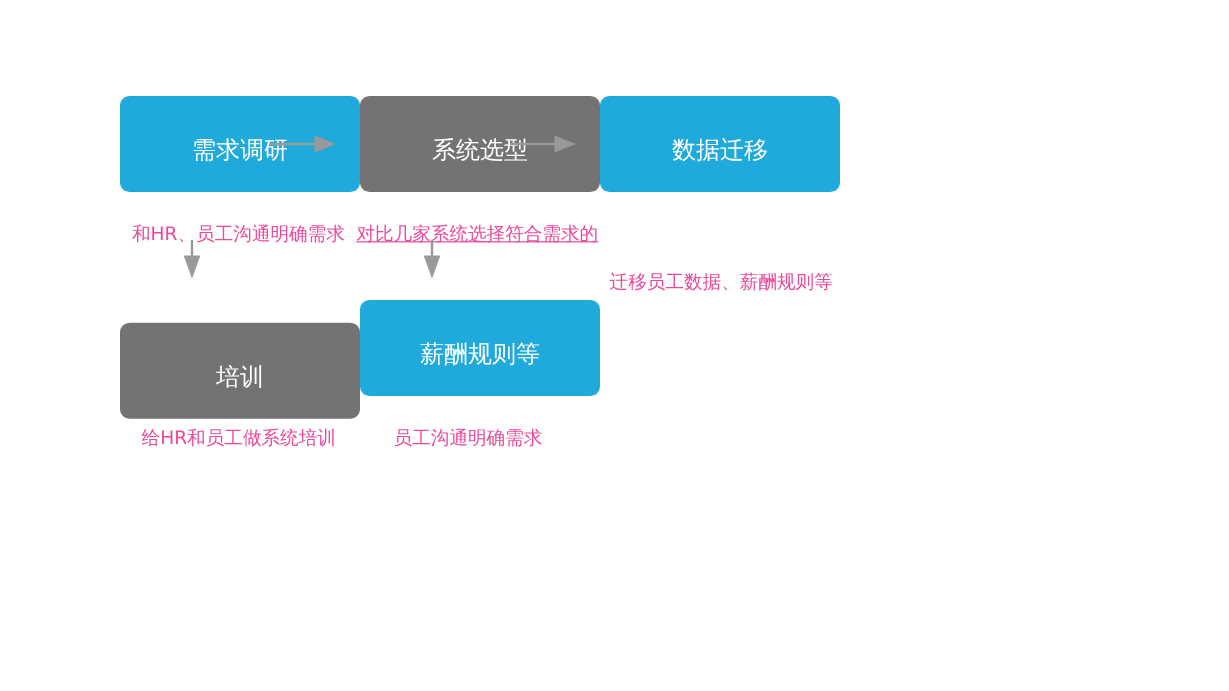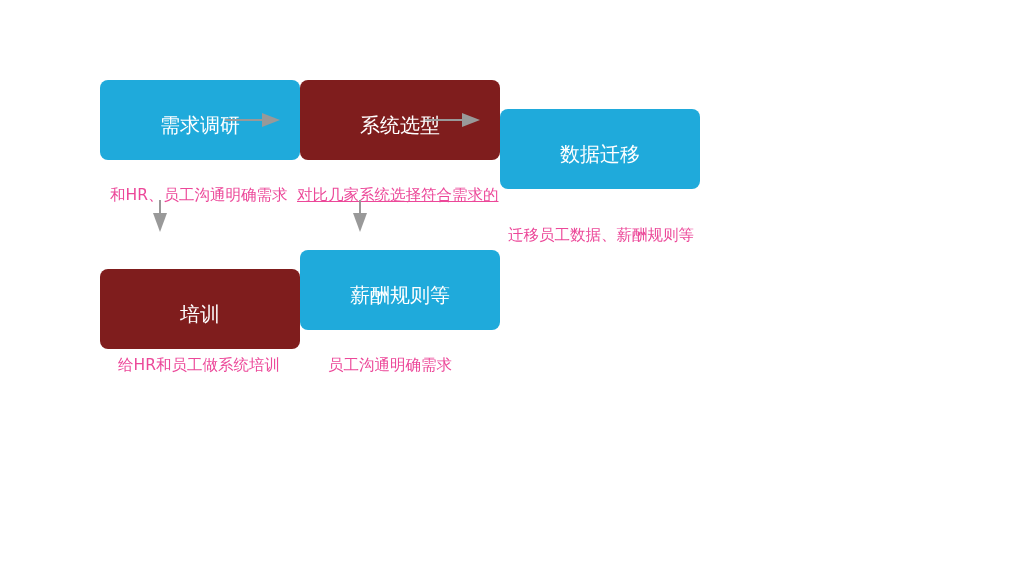--- a/index.html
+++ b/index.html
@@ -21,21 +21,21 @@
       border-radius: 8px;
       display: flex;
       align-items: center;
       justify-content: center;
       color: #ffffff;
       font-size: 20px;
       box-sizing: border-box;
       padding-top: 10px;
     }
     .box.blue { background: #1FAADB; }
-    .box.green { background: #7f1d1d; }
+    .box.green { background: #737373; }
     .desc {
       position: absolute;
       font-size: 15.5px;
       color: #ec4899;
       white-space: nowrap;
       line-height: 20px;
     }
     svg.arrows {
       position: absolute;
       left: 0;
@@ -47,21 +47,21 @@
   </style>
 </head>
 <body>
 
 <div class="box blue" style="left:100px; top:80px;">
   <span>需求调研</span>
 </div>
 <div class="box green" style="left:300px; top:80px;">
   <span>系统选型</span>
 </div>
-<div class="box blue" style="left:500px; top:80px;margin-top:29px;">
+<div class="box blue" style="left:500px; top:80px;">
   <span>数据迁移</span>
 </div>
 
 <div class="desc" style="left:110px; top:185px;">和HR、员工沟通明确需求</div>
 <div class="desc" style="left:297px; top:185px;text-decoration:underline;">对比几家系统选择符合需求的</div>
 <div class="desc" style="left:508px; top:185px;margin-top:40px;">迁移员工数据、薪酬规则等</div>
 
 <div class="box green" style="left:100px; top:250px;margin-top:19px;">
   <span>培训</span>
 </div>

